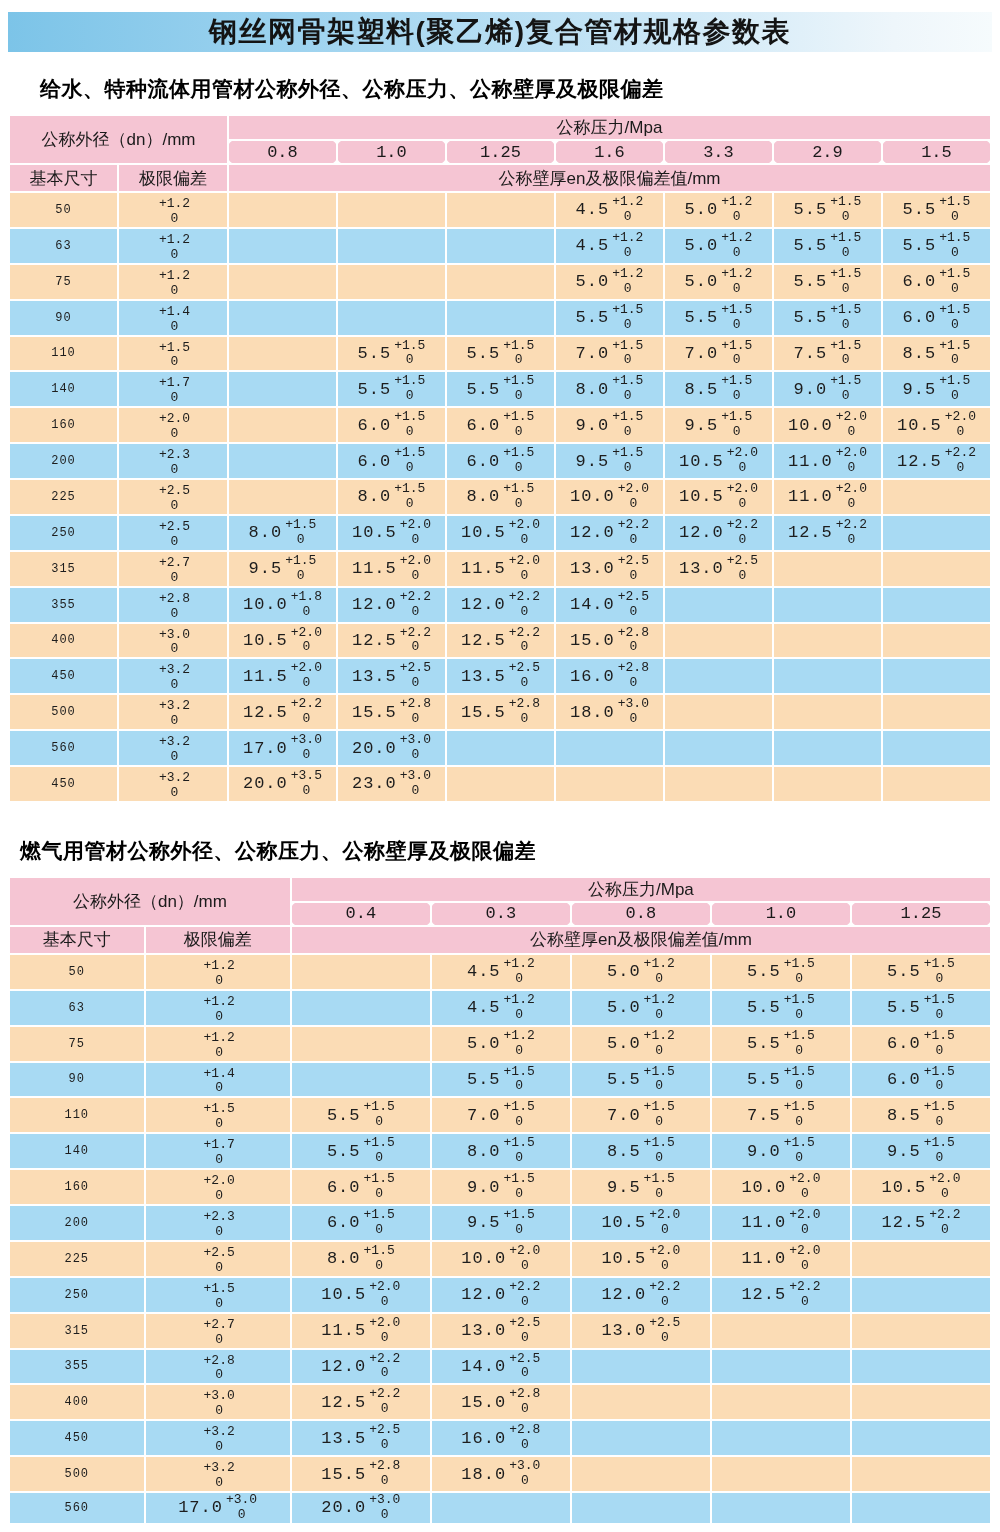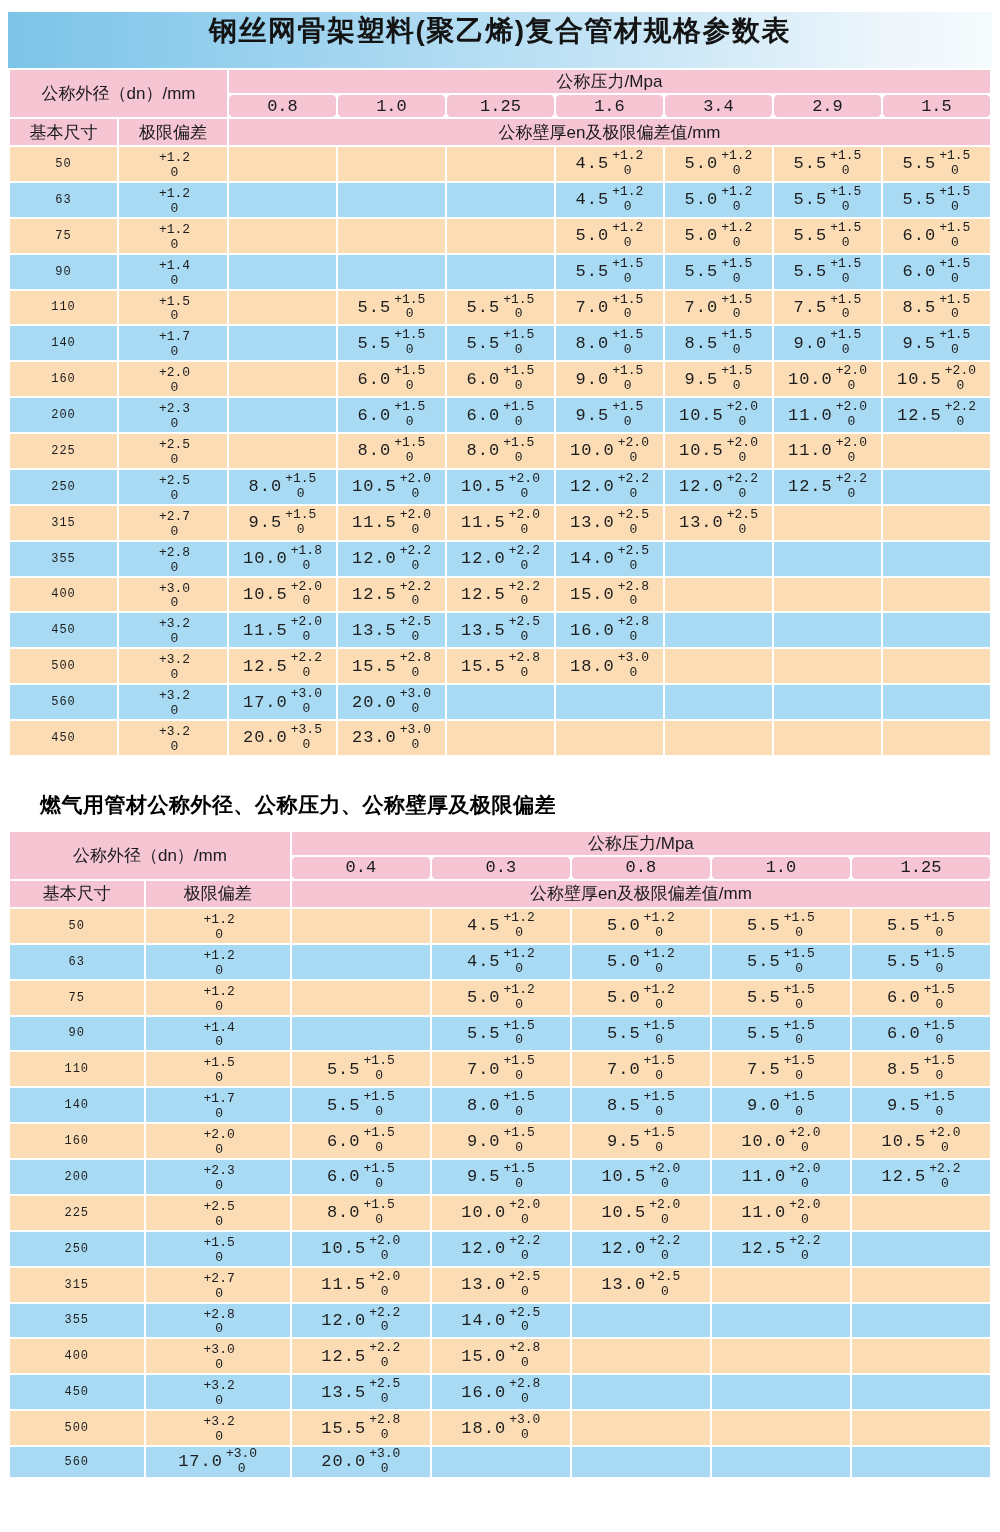--- a/index.html
+++ b/index.html
@@ -3,32 +3,32 @@
 <meta charset="utf-8">
 <style>
   html,body{margin:0;padding:0;background:#ffffff;}
   body{
     width:1000px;height:1532px;position:relative;
     font-family:"Liberation Sans","DejaVu Sans",sans-serif;
     color:#1d1d1d;overflow:hidden;
   }
   
   .banner{
-    margin:12px 8px 0 8px;height:56px;
+    margin:12px 8px 0 8px;height:40px;
     background:linear-gradient(90deg,#7cc4e8 0%,#9ed3ef 30%,#c9e6f6 65%,#eef6fb 90%,#f6fbfd 100%);
-    display:flex;justify-content:center;
+    display:flex;align-items:center;justify-content:center;
   }
   .banner h1{
     margin:0;font-size:28px;font-weight:bold;color:#141414;letter-spacing:1.5px;
   }
   
   h2.subtitle{
     margin:23px 0 11px 40px;font-size:21px;font-weight:bold;color:#000;letter-spacing:0.5px;
   }
-  h2.subtitle.second{margin-top:34px;}
+  h2.subtitle.second{margin-top:34px;margin-left:20px;}
   
   table.spec{
     border-collapse:collapse;table-layout:fixed;
     width:984px;margin-left:8px;
   }
   .spec th,.spec td{
     border:2px solid #ffffff;padding:0;text-align:center;vertical-align:middle;
     overflow:hidden;
   }
   .spec thead th{
@@ -58,20 +58,21 @@
   .tb{white-space:nowrap;}
 </style>
 </head>
 <body>
 
 <header class="banner">
   <h1>钢丝网骨架塑料(聚乙烯)复合管材规格参数表</h1>
 </header>
 
 <section>
+  <h2 class="subtitle">给水、特种流体用管材公称外径、公称压力、公称壁厚及极限偏差</h2>
   <table class="spec t1">
     <colgroup>
         <col style="width:11.1%">
         <col style="width:11.2%">
         <col>
         <col>
         <col>
         <col>
         <col>
         <col>
@@ -80,21 +81,21 @@
     <thead>
       <tr>
         <th colspan="2" rowspan="2">公称外径（dn）/mm</th>
         <th class="pressure-span" colspan="7">公称压力/Mpa</th>
       </tr>
       <tr class="pressure-row">
           <th class="phead">0.8</th>
           <th class="phead">1.0</th>
           <th class="phead">1.25</th>
           <th class="phead">1.6</th>
-          <th class="phead">3.4</th>
+          <th class="phead">3.3</th>
           <th class="phead">2.9</th>
           <th class="phead">1.5</th>
         </tr>
       <tr>
         <th>基本尺寸</th>
         <th>极限偏差</th>
         <th class="wall-span" colspan="7">公称壁厚en及极限偏差值/mm</th>
       </tr>
     </thead>
     <tbody>

